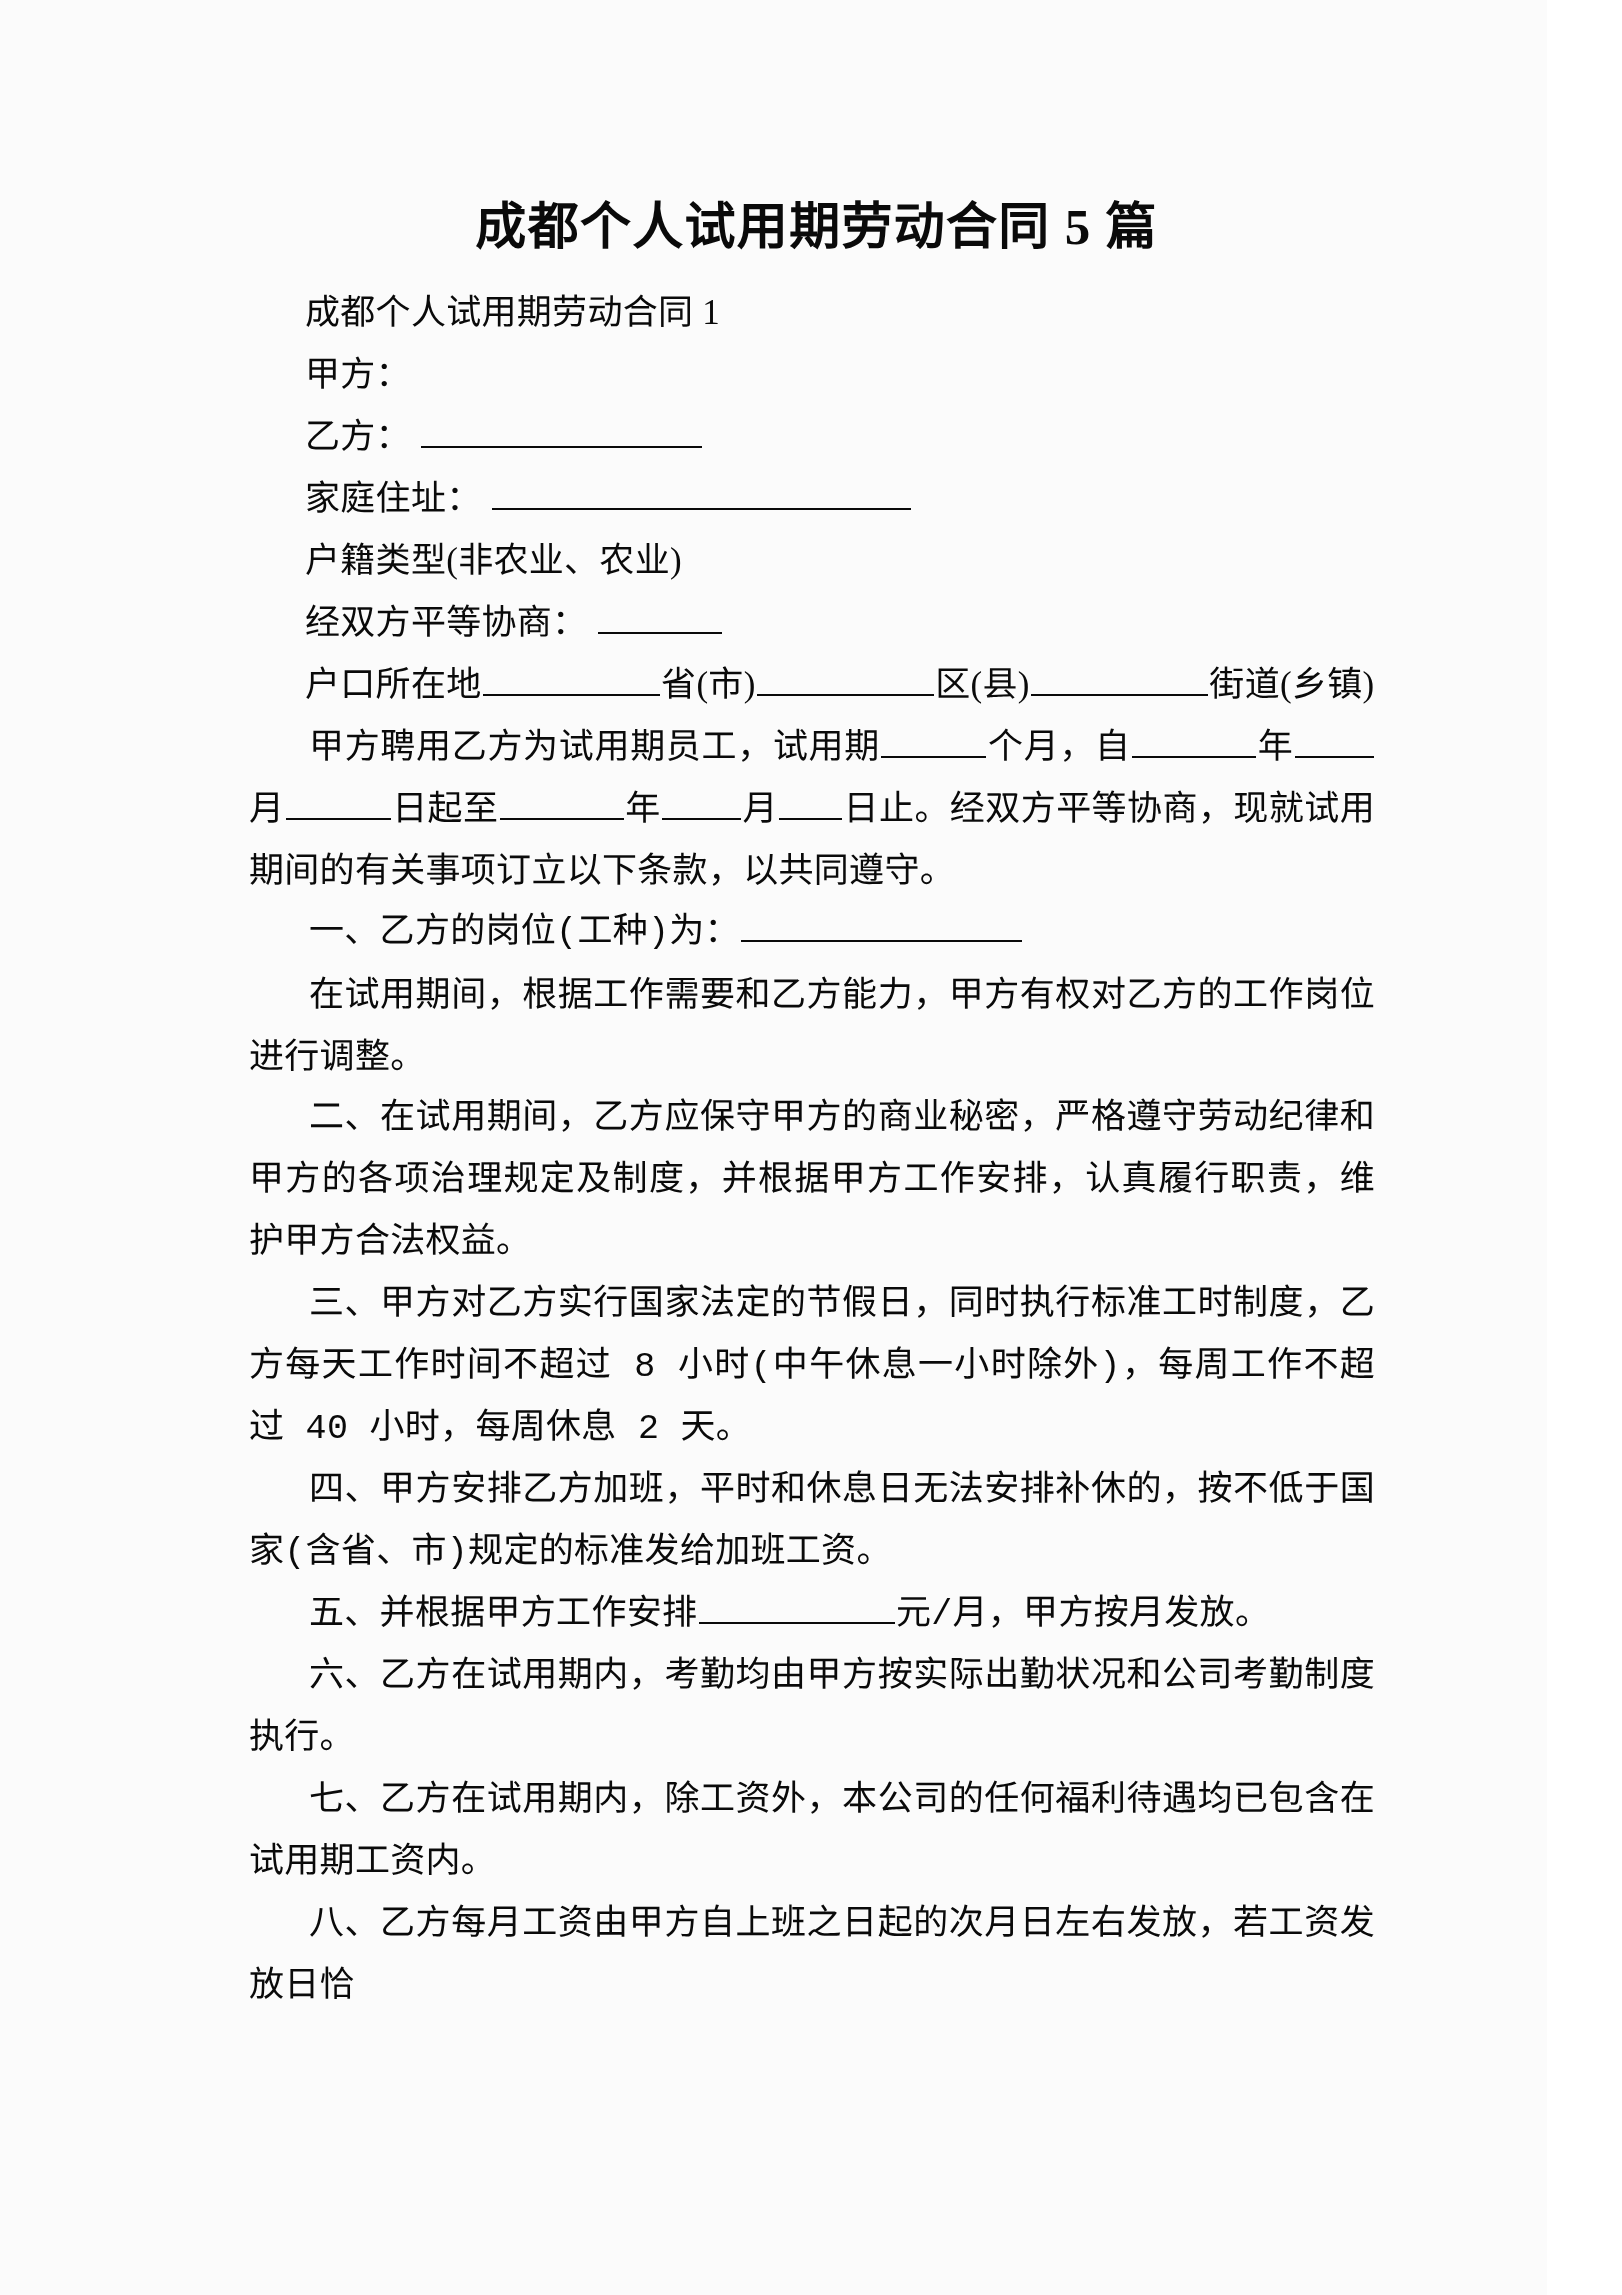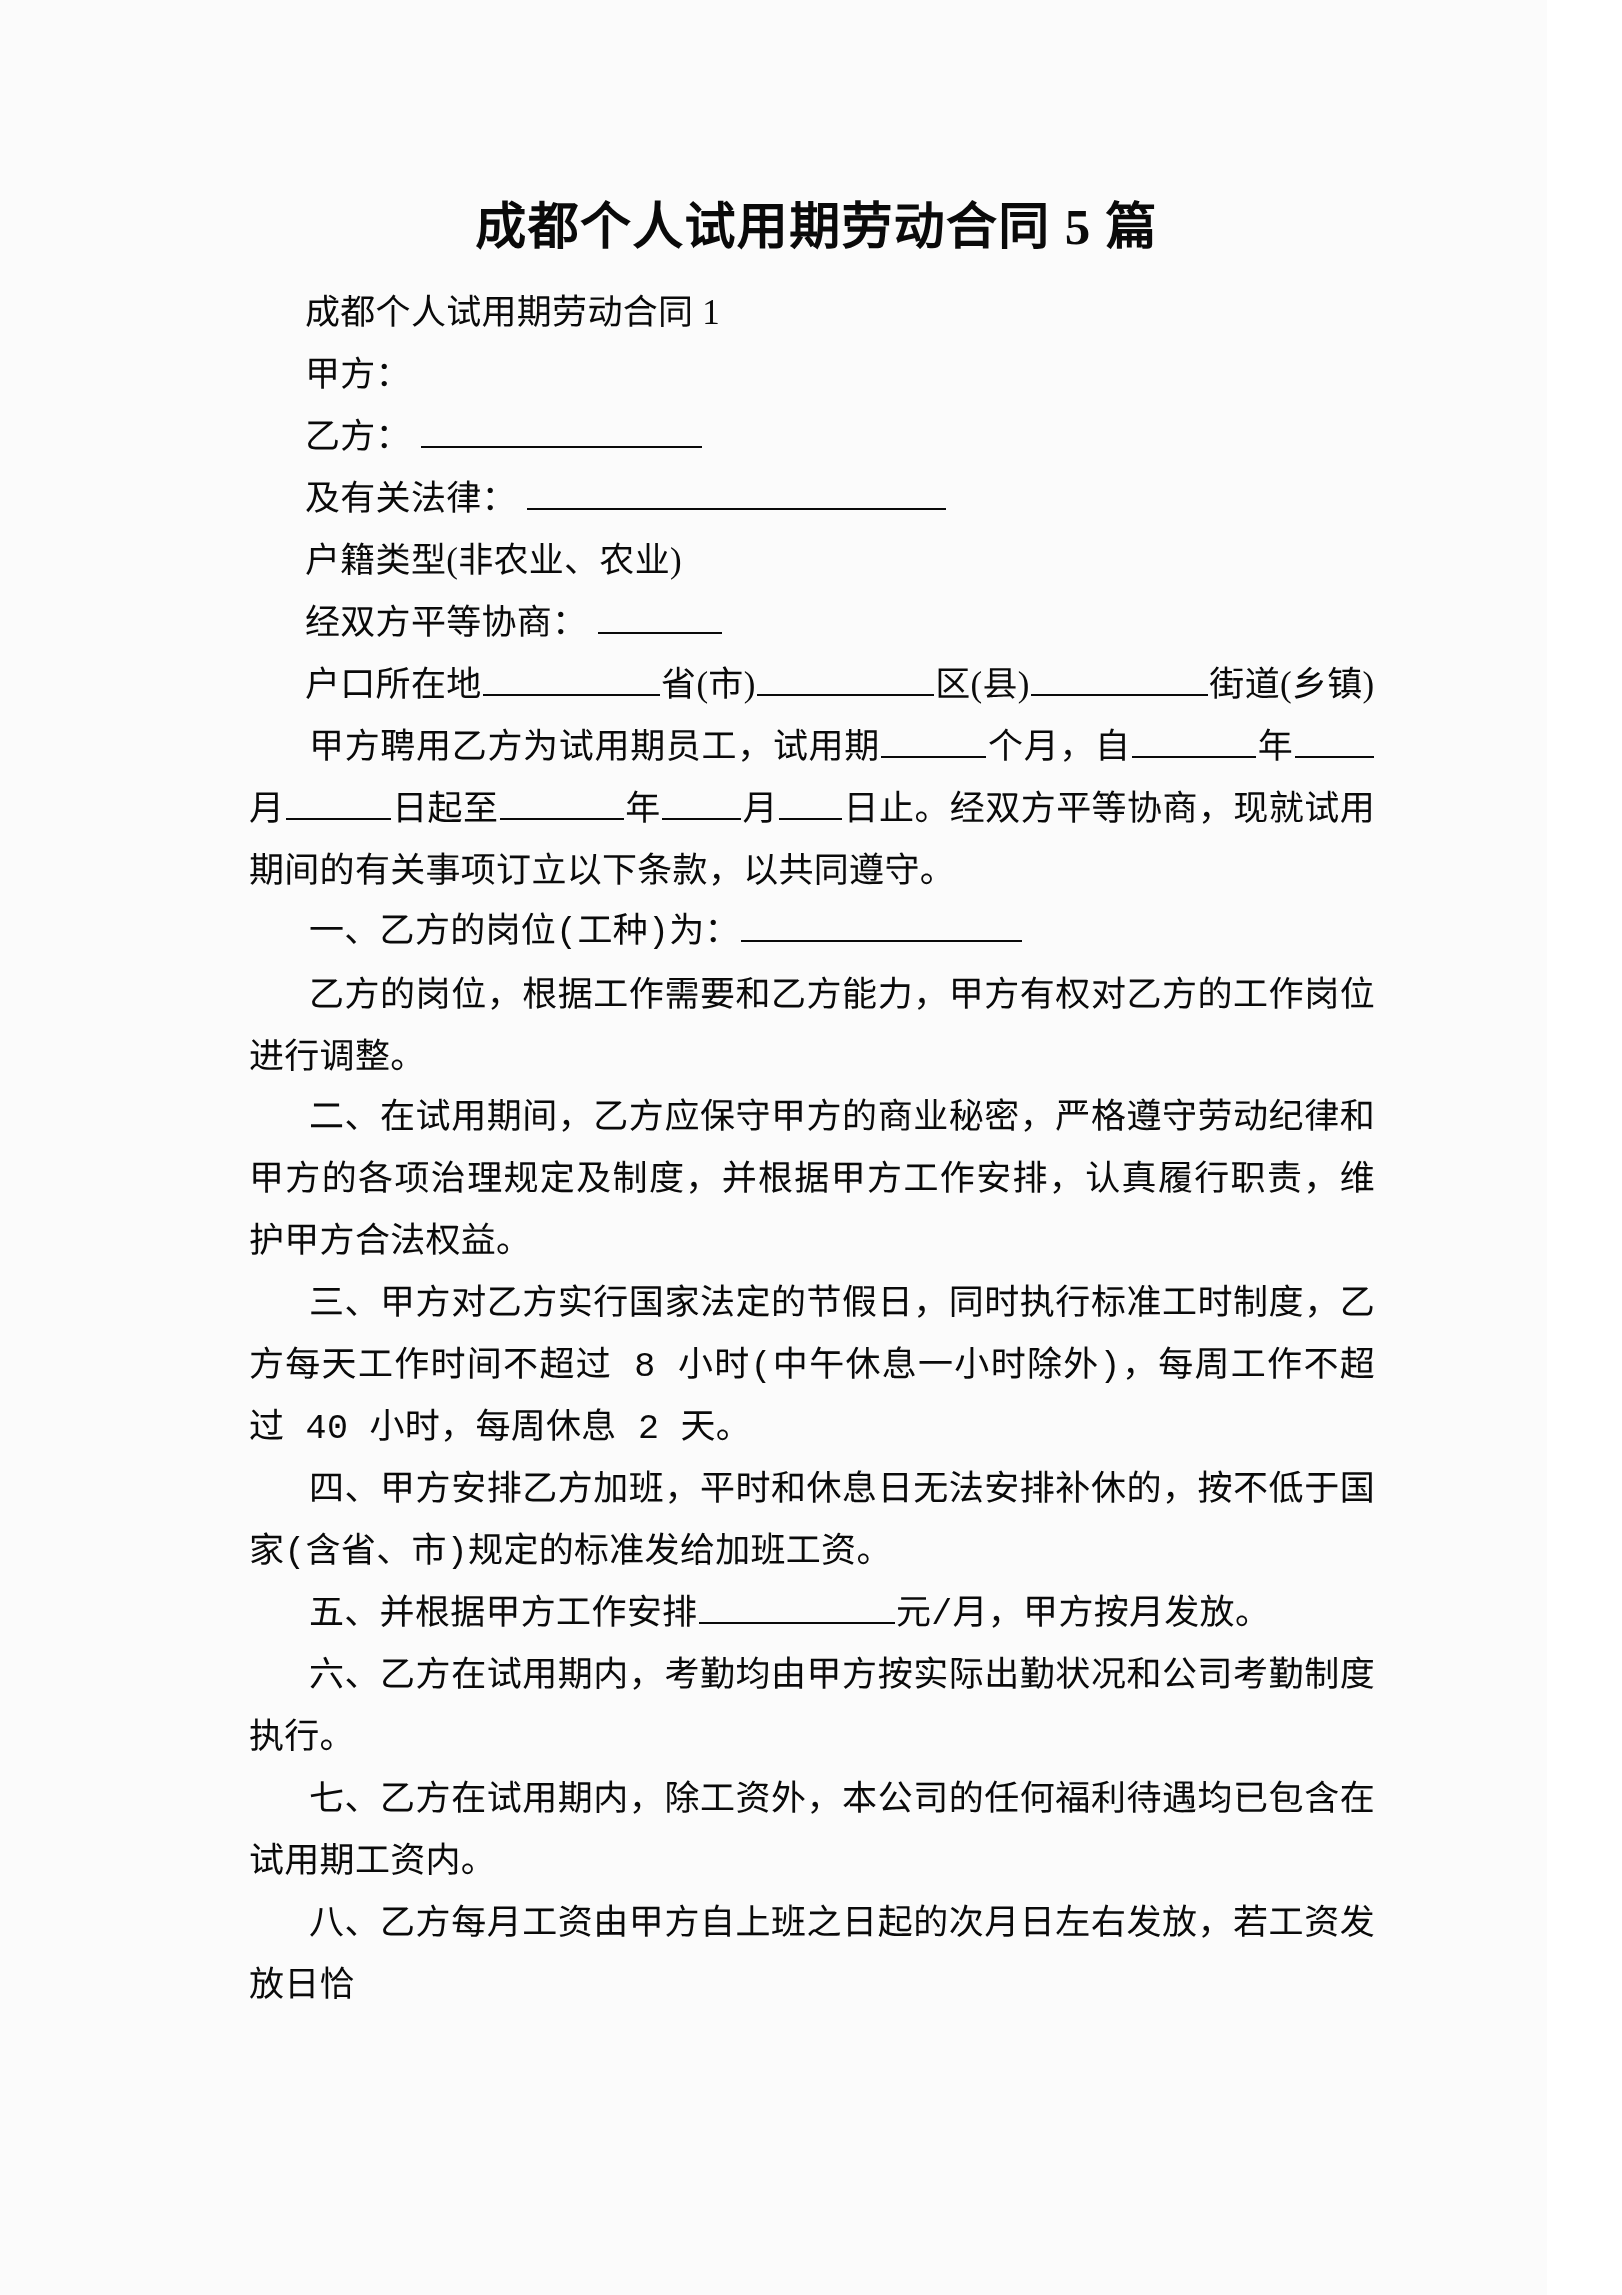--- a/index.html
+++ b/index.html
@@ -88,21 +88,21 @@
     <p class="para field">
       <span>甲方：</span>
     </p>
 
     <p class="para field">
       <span>乙方：</span>
       <span class="blank b-3xl"></span>
     </p>
 
     <p class="para field">
-      <span>及有关法律：</span>
+      <span>家庭住址：</span>
       <span class="blank b-4xl"></span>
     </p>
 
     <p class="para field">
       <span>户籍类型(非农业、农业)</span>
     </p>
 
 
     <p class="para field">
       <span>经双方平等协商：</span>
@@ -111,21 +111,21 @@
 
     <p class="para field">
       <span>户口所在地</span><span class="blank b-xl"></span><span>省(市)</span><span class="blank b-xl"></span><span>区(县)</span><span class="blank b-xl"></span><span>街道(乡镇)</span>
     </p>
 
 
     <p class="para indent"><span>甲方聘用乙方为试用期员工，试用期</span><span class="blank b-md"></span><span>个月，自</span><span class="blank b-lg"></span><span>年</span><span class="blank b-sm"></span><span>月</span><span class="blank b-md"></span><span>日起至</span><span class="blank b-lg"></span><span>年</span><span class="blank b-sm"></span><span>月</span><span class="blank b-xs"></span><span>日止。经双方平等协商，现就试用期间的</span><span>有关事项订立以下条款，以共同遵守。</span></p>
 
     <p class="para sect"><span>一、乙方的岗位(工种)为：</span><span class="blank b-3xl"></span></p>
 
-    <p class="para indent">乙方的岗位，根据工作需要和乙方能力，甲方有权对乙方的工作岗位进行调整。</p>
+    <p class="para indent">在试用期间，根据工作需要和乙方能力，甲方有权对乙方的工作岗位进行调整。</p>
 
     <p class="para sect">二、在试用期间，乙方应保守甲方的商业秘密，严格遵守劳动纪律和甲方的各项治理规定及制度，并根据甲方工作安排，认真履行职责，维护甲方合法权益。</p>
 
     <p class="para sect">三、甲方对乙方实行国家法定的节假日，同时执行标准工时制度，乙方每天工作时间不超过 8 小时(中午休息一小时除外)，每周工作不超过 40 小时，每周休息 2 天。</p>
 
     <p class="para sect">四、甲方安排乙方加班，平时和休息日无法安排补休的，按不低于国家(含省、市)规定的标准发给加班工资。</p>
 
     <p class="para sect"><span>五、并根据甲方工作安排</span><span class="blank b-2xl"></span><span>元/月，甲方按月发放。</span></p>
 
     <p class="para sect">六、乙方在试用期内，考勤均由甲方按实际出勤状况和公司考勤制度执行。</p>

